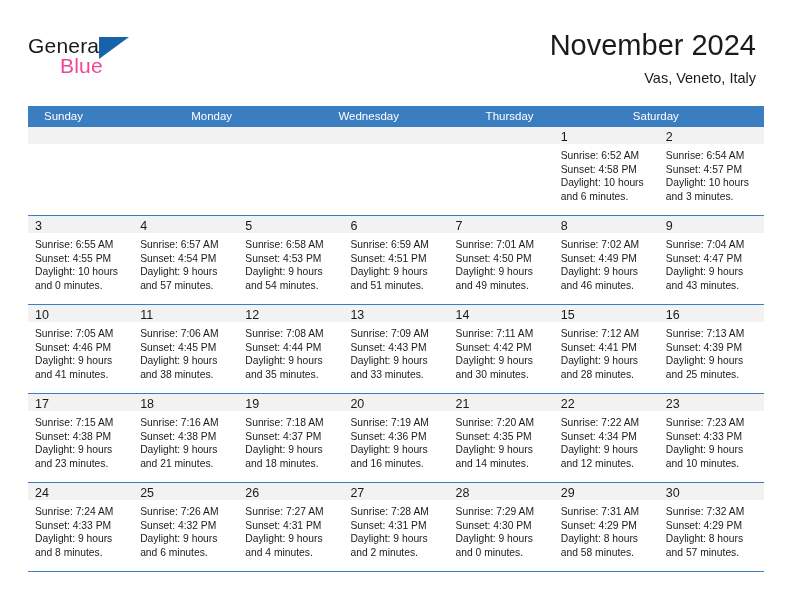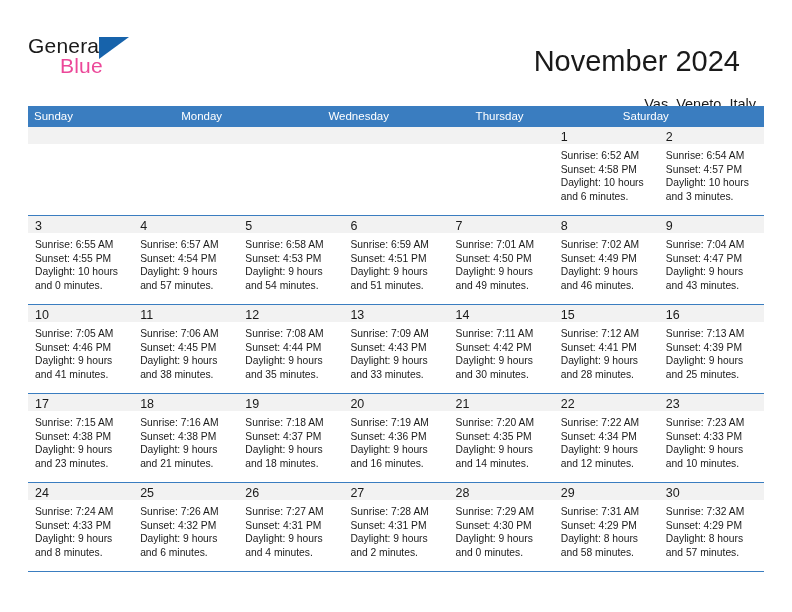--- a/index.html
+++ b/index.html
@@ -70,21 +70,21 @@
     right: 0;
     top: 0;
     text-align: right;
   }
   .cal-title {
     font-size: 29px;
     color: #1a1a1a;
     line-height: 34px;
     white-space: nowrap;
     font-weight: normal;
-    margin: 16px;
+    margin: 0;
   }
   .cal-subtitle {
     font-size: 14.5px;
     color: #1a1a1a;
     line-height: 20px;
     margin-top: 6px;
     white-space: nowrap;
   }
 
   
@@ -97,21 +97,21 @@
   .dow-row {
     display: flex;
     background: #3a7dc0;
     height: 21px;
   }
   .dow {
     flex: 1 1 0;
     color: #ffffff;
     font-size: 11.5px;
     line-height: 21px;
-    padding-left: 6px;
+    padding-left: 16px;
     box-sizing: border-box;
     white-space: nowrap;
   }
 
   .week {
     display: flex;
     border-top: 1.6px solid #3a7dc0;
   }
   .week:first-of-type {
     border-top: none;

